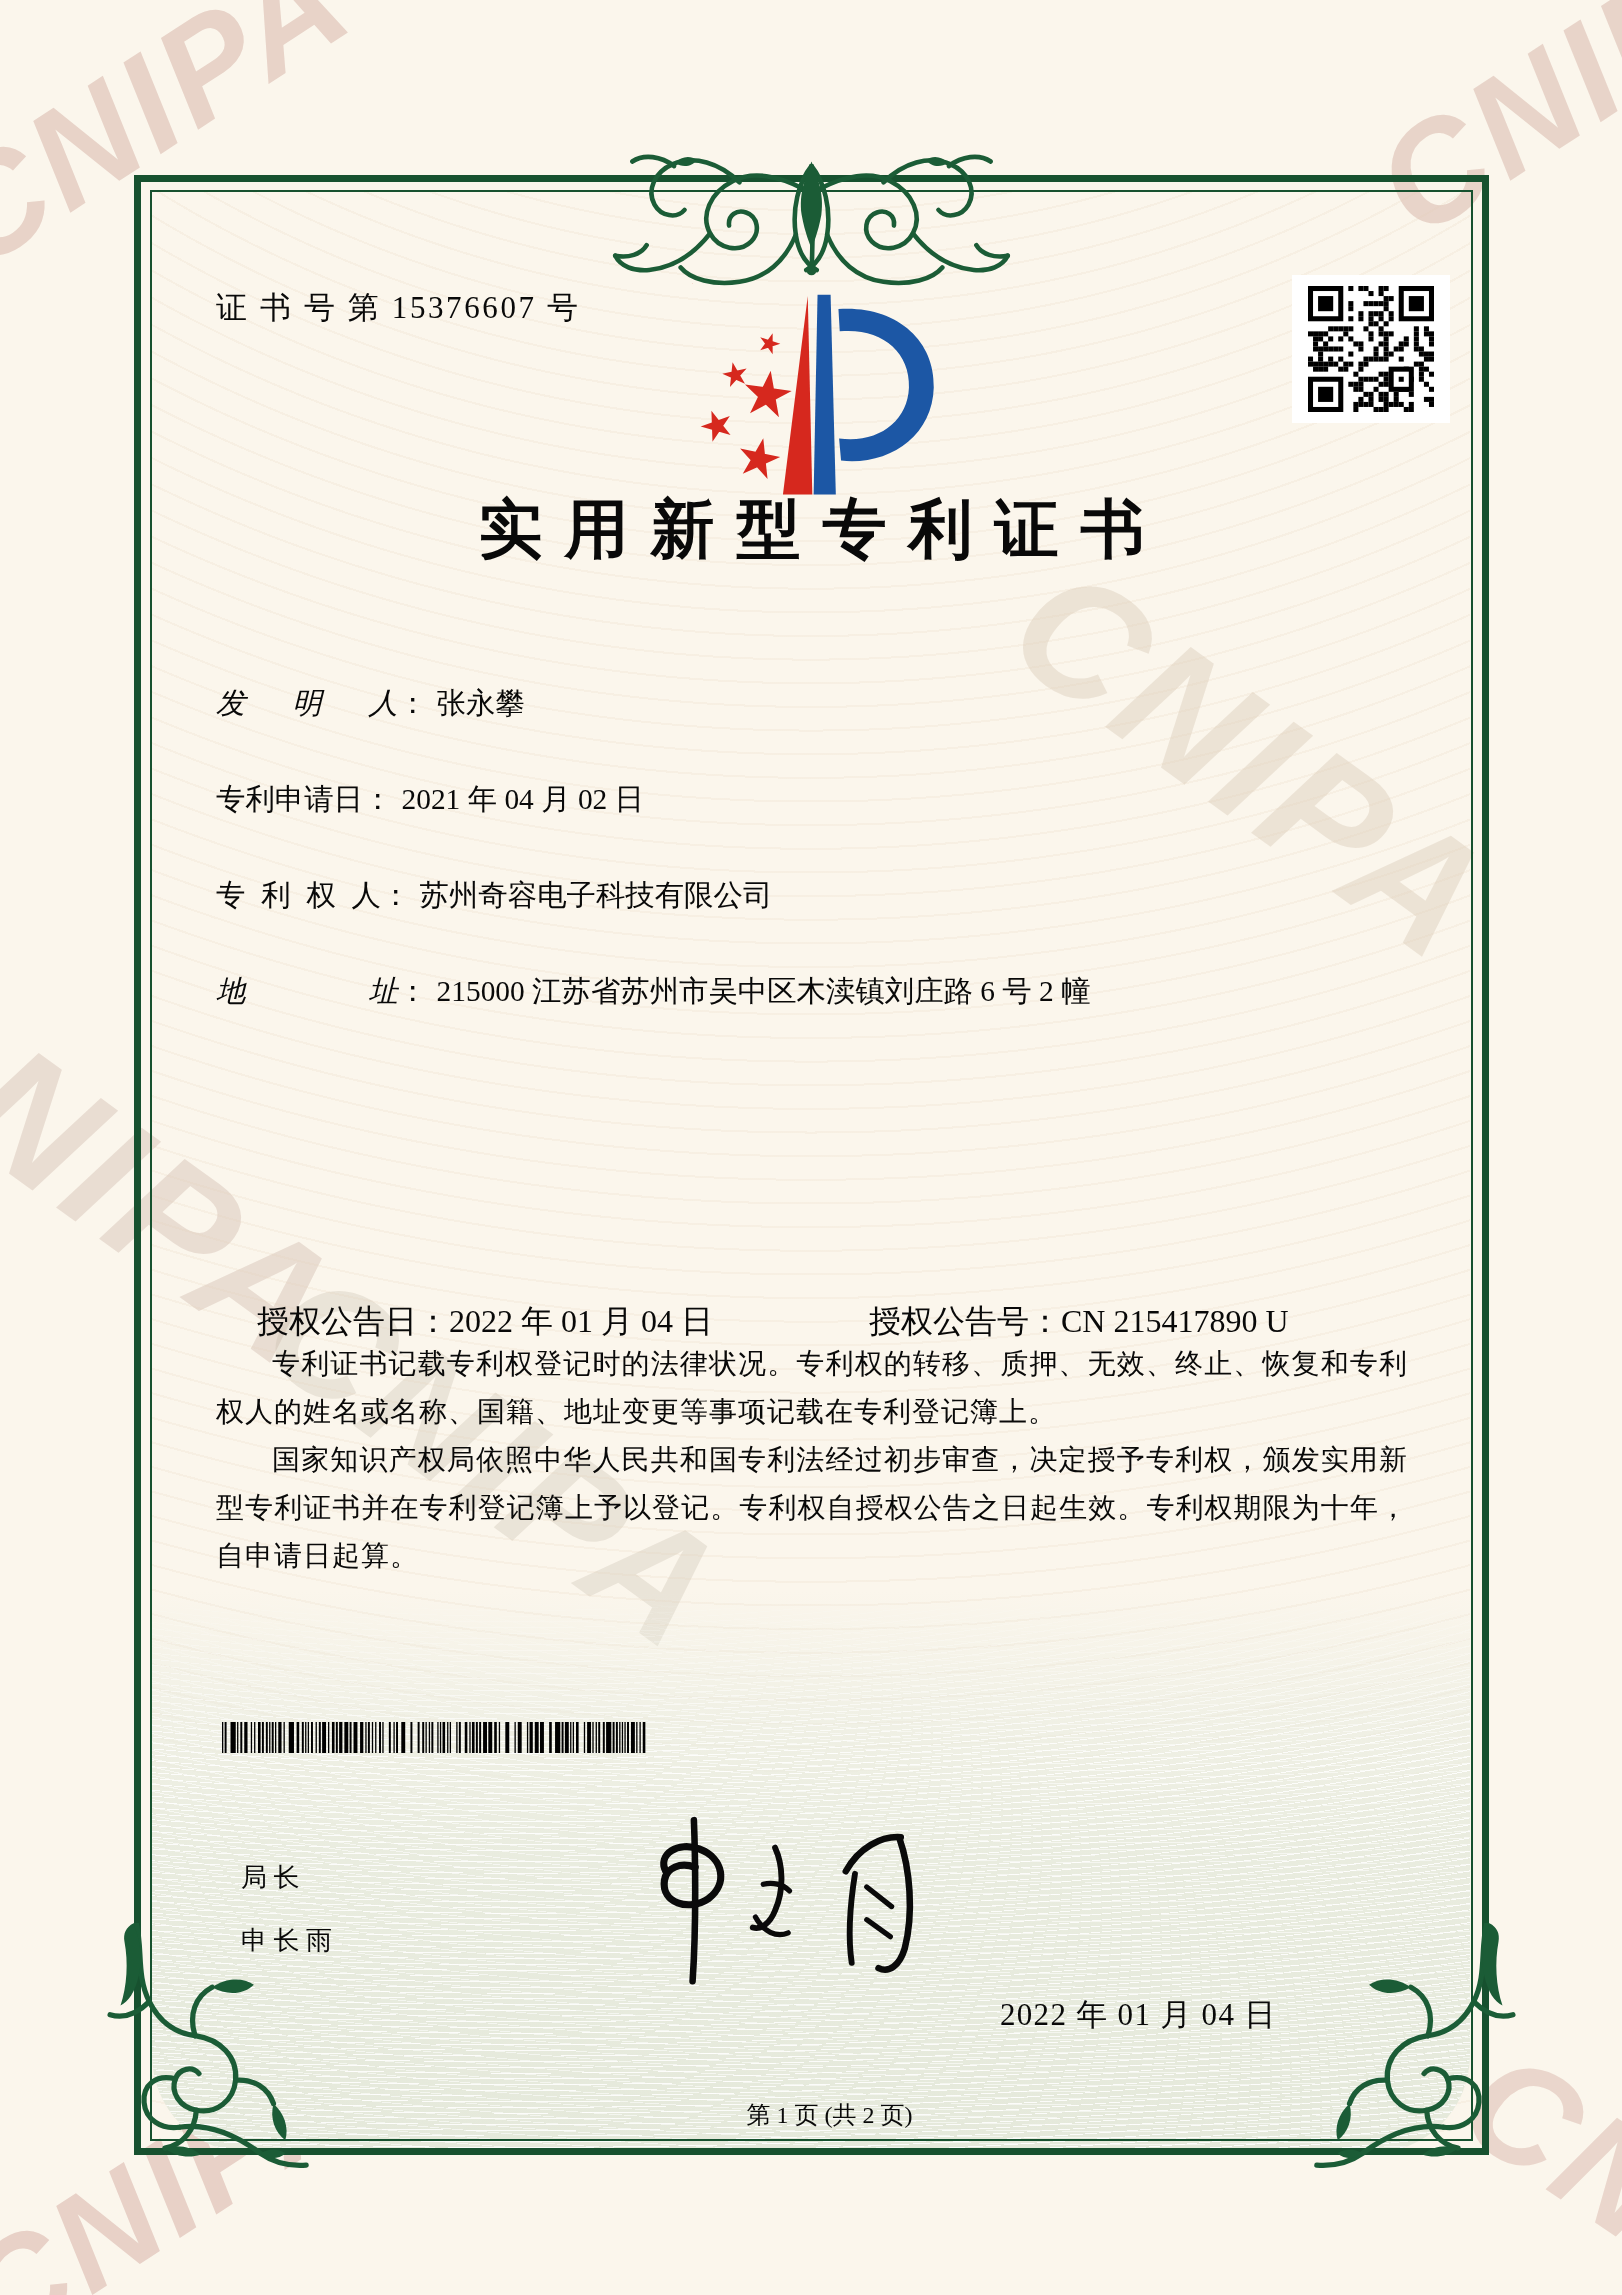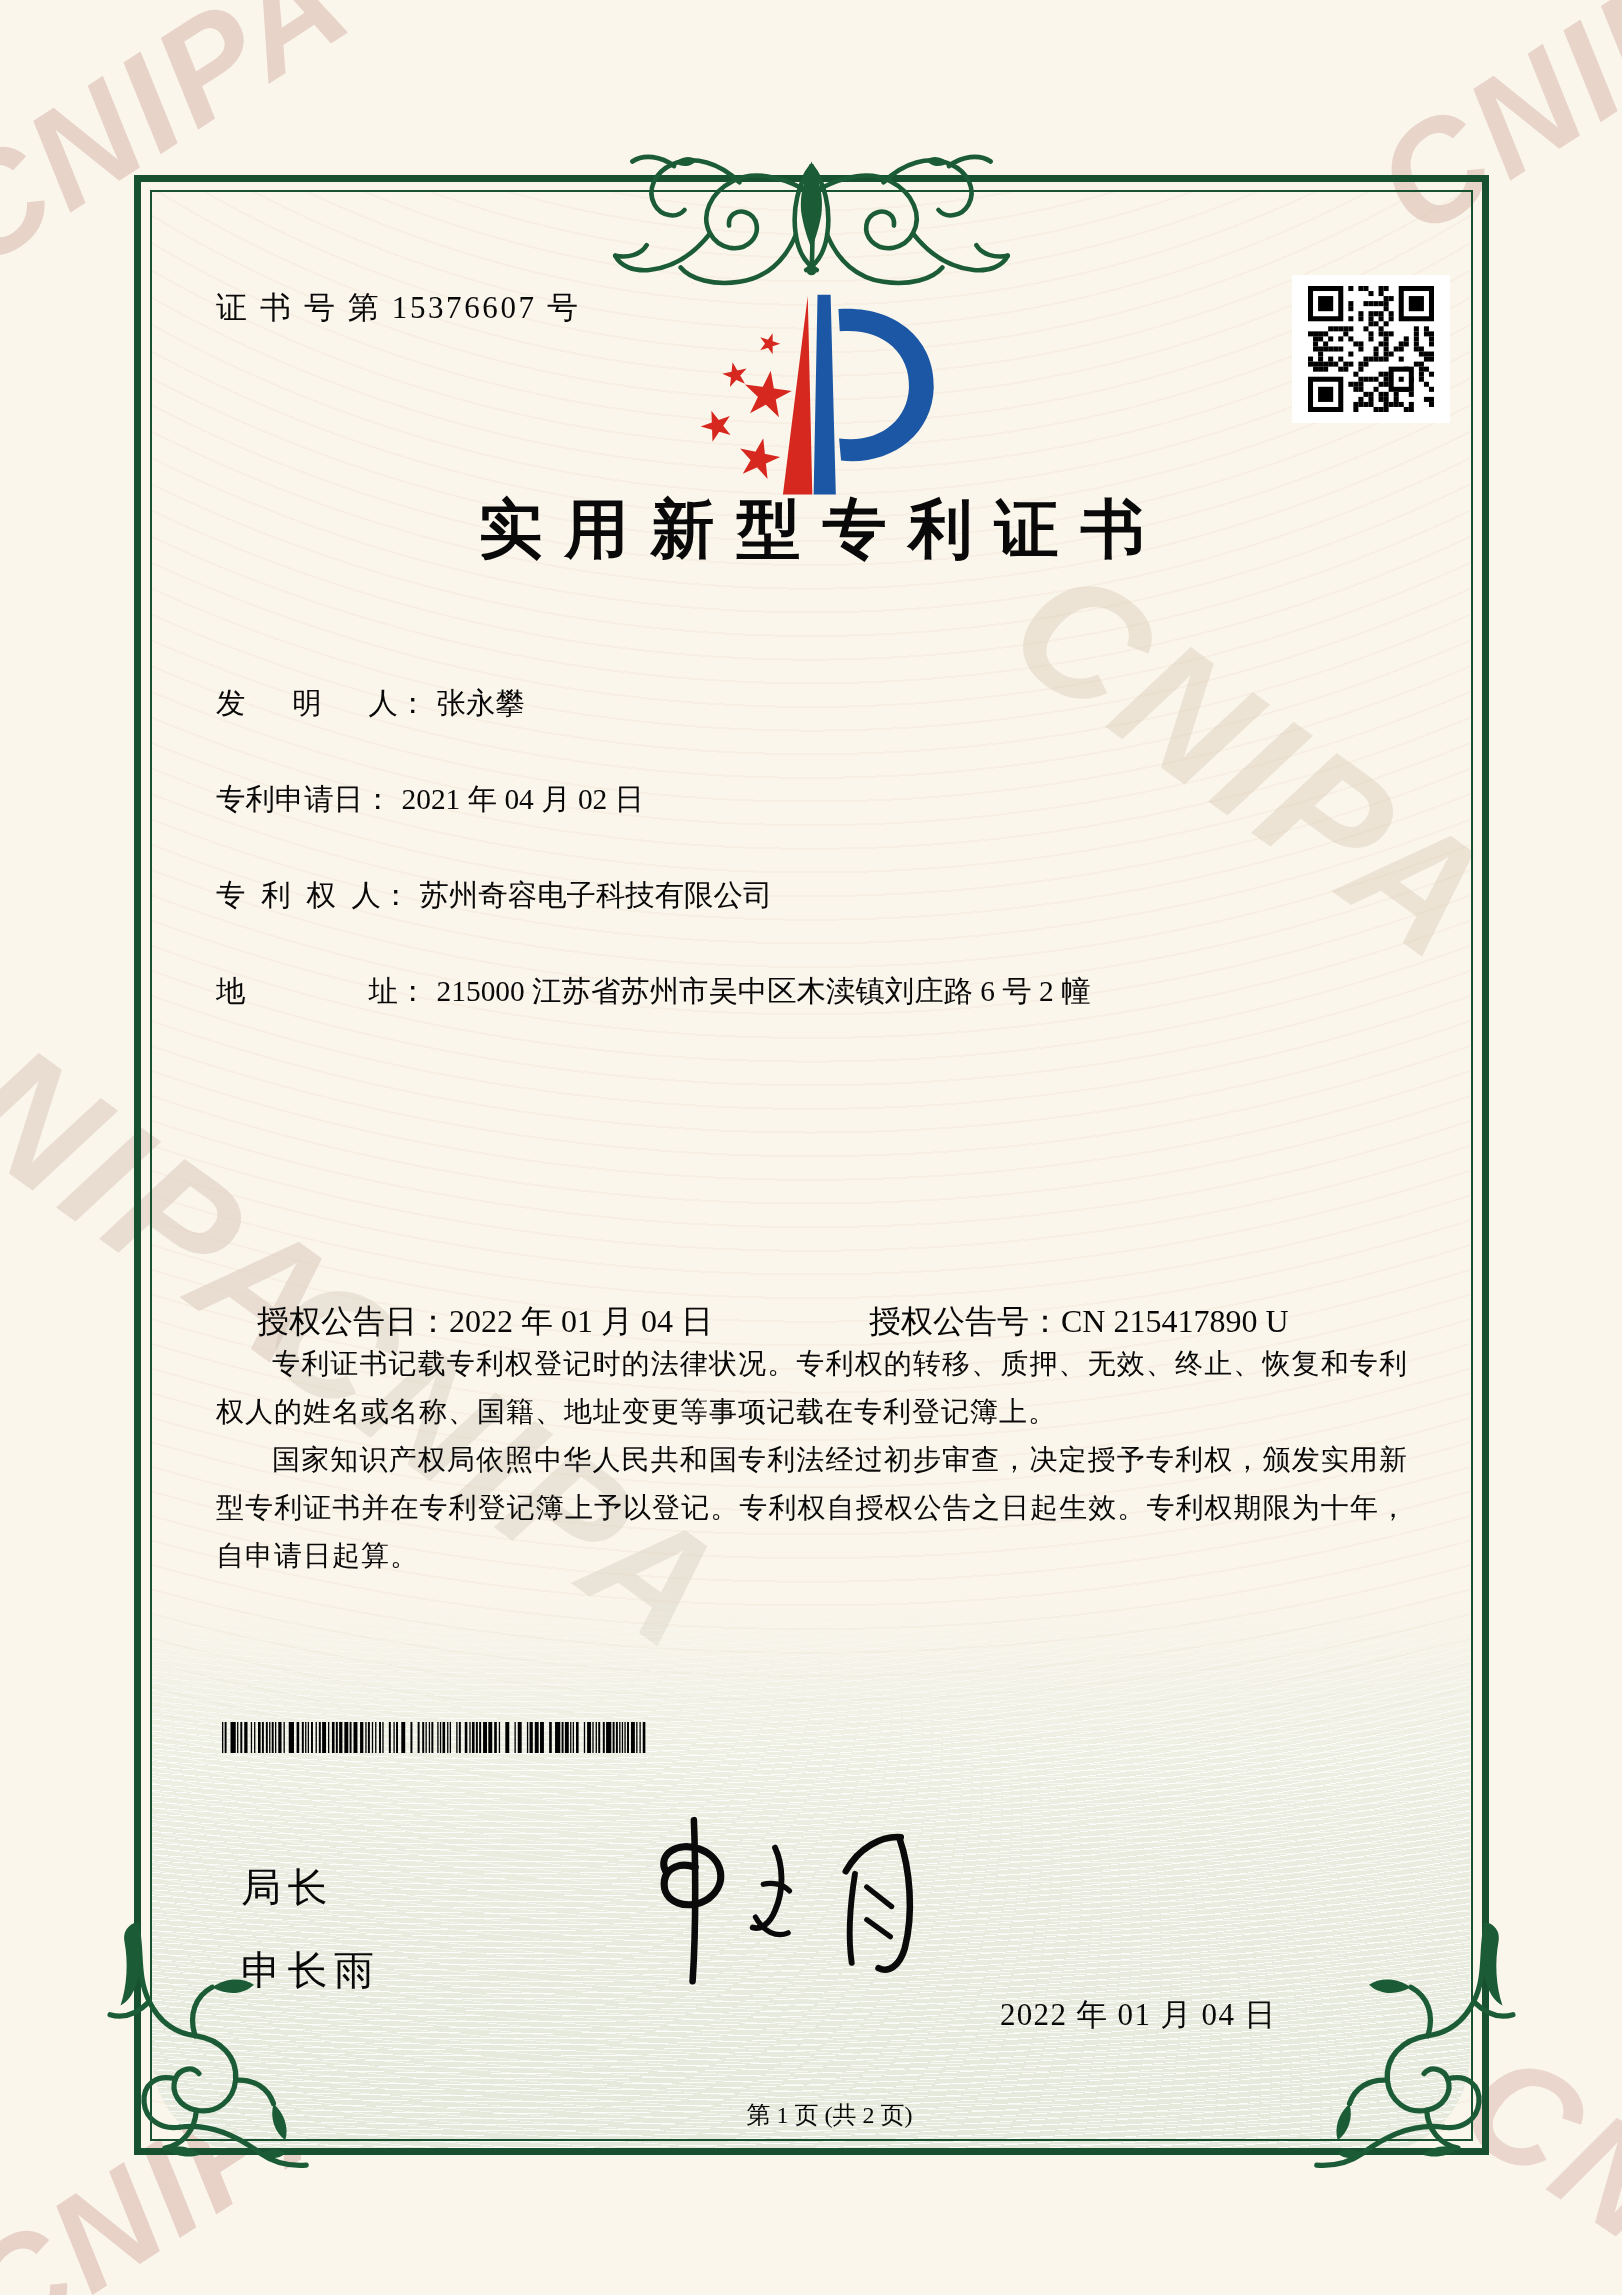--- a/index.html
+++ b/index.html
@@ -50,35 +50,35 @@
   .logo{position:absolute;left:692px;top:283px;width:255px;height:222px;}
   .qr-pad{position:absolute;left:1292px;top:275px;width:158px;height:148px;background:#fff;
       display:flex;align-items:center;justify-content:center;}
   .title{position:absolute;left:0;right:0;top:486px;text-align:center;
       font-size:64px;font-weight:bold;letter-spacing:22px;padding-left:22px;}
 
   
   .fields{position:absolute;left:216px;top:684px;right:196px;}
   .field-row{height:38px;margin-bottom:58px;font-size:29.4px;white-space:nowrap;}
   .flabel{display:inline-block;vertical-align:top;}
-  .spread-wide{width:182px;text-align:justify;text-align-last:justify;}
+  .spread-wide{width:182px;text-align:justify;text-align-last:justify;font-style:italic;}
   .spread-mid{width:165px;text-align:justify;text-align-last:justify;}
   .fcolon{display:inline-block;}
   .fvalue{display:inline-block;margin-left:9.2px;}
   .grant-row{position:absolute;left:216px;top:1300px;font-size:32px;white-space:nowrap;margin-left:41px;}
   .grant-no{position:absolute;left:612px;top:0;}
 
   
   .body-text{position:absolute;left:216px;right:215px;top:1340px;
       font-size:28px;line-height:48px;text-align:justify;letter-spacing:1px;}
   .body-text p{margin:0;text-indent:2em;}
 
   
   .barcode{position:absolute;left:222px;top:1722px;width:424px;height:31px;}
-  .signer{position:absolute;left:241px;top:1860px;font-size:40px;letter-spacing:6.5px;}
+  .signer{position:absolute;left:241px;top:1860px;font-size:26px;letter-spacing:6.5px;}
   .signer div{margin-bottom:27.5px;}
   .signature{position:absolute;left:559px;top:1807px;width:478px;height:190px;}
   .grant-date{position:absolute;left:1000px;top:1994px;font-size:31px;letter-spacing:1.3px;}
   .page-num{position:absolute;left:0;right:0;top:2099px;text-align:center;font-size:24px;padding-left:36px;}
   .cont-note{position:absolute;left:628px;top:2175px;width:301px;height:86px;background:#ffffff;
       z-index:4;display:flex;align-items:center;justify-content:center;font-size:27px;letter-spacing:2px;}
 </style>
 </head>
 <body>
 

